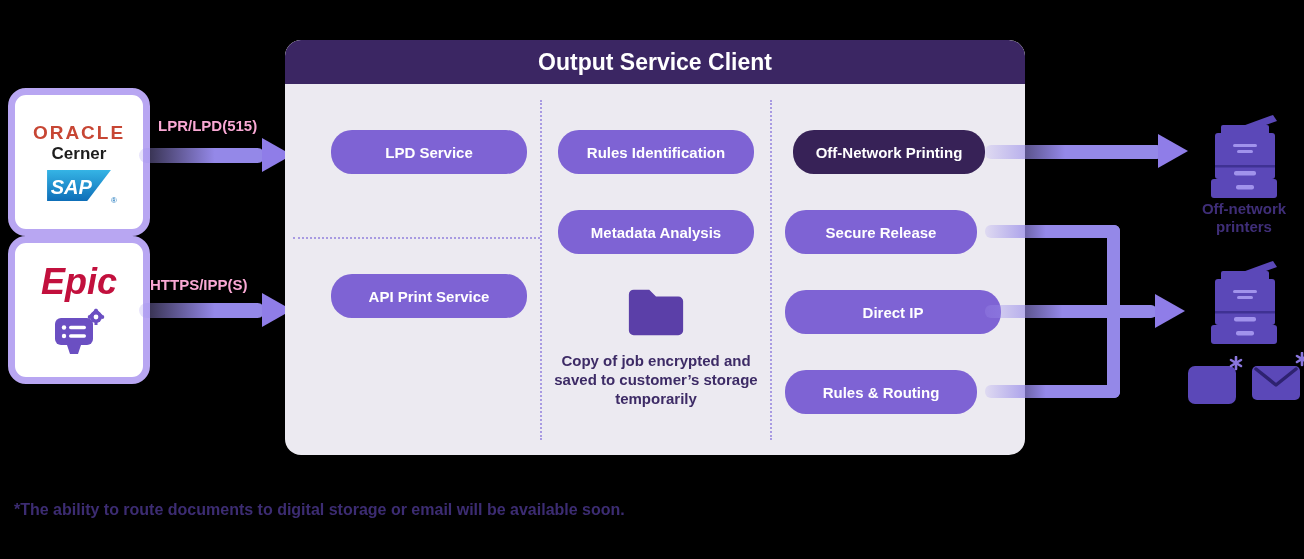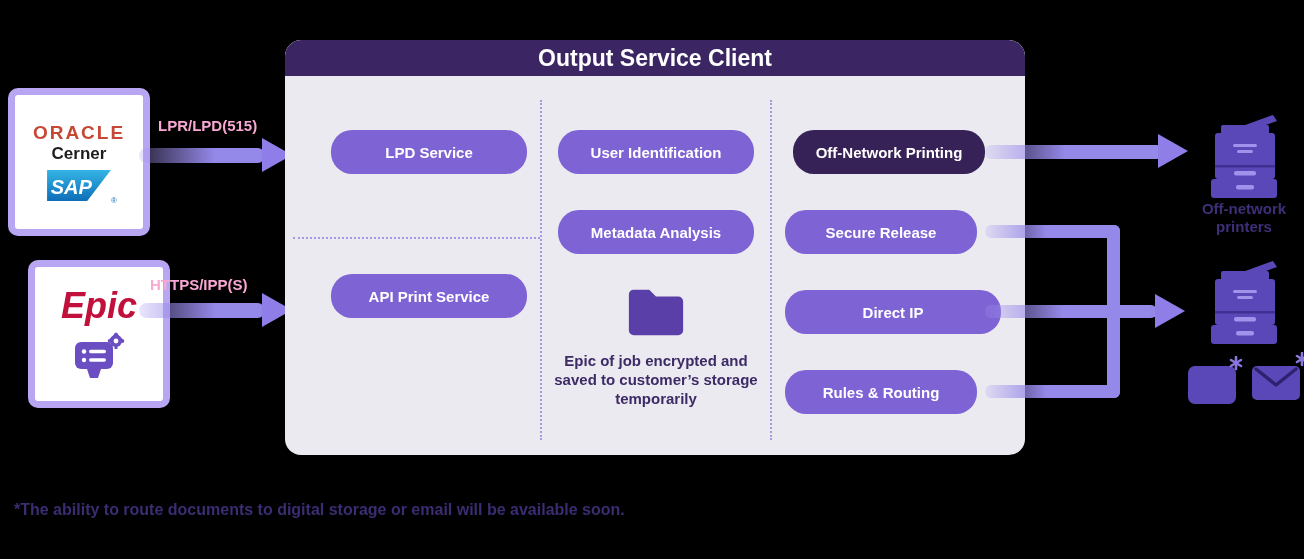--- a/index.html
+++ b/index.html
@@ -1,35 +1,35 @@
 <!DOCTYPE html>
 <html><head>
 <meta charset="utf-8">
 <style>
   html,body{margin:0;padding:0;background:#000;}
   .stage{position:relative;width:1304px;height:559px;background:#000;overflow:hidden;
          font-family:"Liberation Sans",sans-serif;}
   
   .src-box{position:absolute;width:128px;height:134px;background:#fff;border:7px solid #b8a6f2;
-           border-radius:10px;display:flex;flex-direction:column;align-items:center;justify-content:center;}
+           border-radius:18px;display:flex;flex-direction:column;align-items:center;justify-content:center;}
   .oracle{color:#c74634;font-weight:700;font-size:19px;letter-spacing:2px;line-height:1;}
   .cerner{color:#1d1d1d;font-weight:700;font-size:17px;margin-top:3px;line-height:1;}
   .epic{color:#c2103d;font-weight:800;font-style:italic;font-size:36px;line-height:1;margin-bottom:8px;}
   
   .shaft{position:absolute;height:15px;border-radius:8px;
          background:linear-gradient(90deg,rgba(170,155,242,0.25),#9488e8 60%);}
   .head{position:absolute;width:0;height:0;border-top:17px solid transparent;
         border-bottom:17px solid transparent;border-left:30px solid #8f7de8;}
   .proto-label{position:absolute;font-size:15px;font-weight:700;color:#f9a8d4;white-space:nowrap;}
   .conn{position:absolute;background:#9488e8;border-radius:6px;}
   .conn-fade{background:linear-gradient(90deg,rgba(170,155,242,0.2),#9488e8 45%);}
   
   .panel{position:absolute;left:285px;top:40px;width:740px;height:415px;background:#eceaf1;
          border-radius:16px;overflow:hidden;}
-  .panel-header{height:36px;background:#3b2663;display:flex;align-items:center;justify-content:center;
+  .panel-header{height:44px;background:#3b2663;display:flex;align-items:center;justify-content:center;
                 border-radius:16px 16px 0 0;}
   .panel-title{color:#fff;font-size:23px;font-weight:700;}
   .vdot{position:absolute;top:60px;height:340px;width:0;border-left:2px dotted #a89ae2;}
   .hdot{position:absolute;height:0;border-top:2px dotted #a89ae2;}
   .svc-btn{position:absolute;width:196px;height:44px;background:#7e63d4;border-radius:21px;
            display:flex;align-items:center;justify-content:center;color:#fff;font-size:15px;font-weight:700;
            text-align:center;}
   .svc-dark{background:#372257;}
   .folder-caption{position:absolute;text-align:center;color:#3d2b66;font-size:15px;font-weight:700;line-height:1.25;}
   
@@ -54,21 +54,21 @@
               <stop offset="1" stop-color="#0e6eb8"></stop>
           </linearGradient>
         </defs>
         <polygon points="0,0 70,0 44,34 0,34" fill="url(#sapg)"></polygon>
         <text x="4" y="26" font-family="Liberation Sans,sans-serif" font-weight="bold" font-style="italic" font-size="22" fill="#ffffff">SAP</text>
       </svg>
       <span style="position:absolute;right:-6px;bottom:-4px;font-size:8px;color:#0e6eb8;">®</span>
     </div>
   </div>
 
-  <div class="src-box" style="left:8px;top:260px;margin-left:20px;">
+  <div class="src-box" style="left:8px;top:236px;">
     <div class="epic">Epic</div>
     <div>
       <svg width="54" height="48" viewBox="0 0 54 48">
         <g fill="#6b4fc2">
           <circle cx="44" cy="9" r="6"></circle>
           <rect x="42.5" y="1" width="3" height="16"></rect>
           <rect x="36" y="7.5" width="16" height="3"></rect>
           <rect x="38" y="3" width="12" height="3" transform="rotate(45 44 9)"></rect>
           <rect x="38" y="3" width="12" height="3" transform="rotate(-45 44 9)"></rect>
         </g>
@@ -96,28 +96,28 @@
       <div class="panel-title">Output Service Client</div>
     </div>
 
     <div class="vdot" style="left:255px;"></div>
     <div class="vdot" style="left:485px;"></div>
     <div class="hdot" style="left:8px;top:197px;width:247px;"></div>
 
     <div class="svc-btn" style="left:46px;top:90px;">LPD Service</div>
     <div class="svc-btn" style="left:46px;top:234px;">API Print Service</div>
 
-    <div class="svc-btn" style="left:273px;top:90px;">User Identification</div>
+    <div class="svc-btn" style="left:273px;top:90px;">Rules Identification</div>
     <div class="svc-btn" style="left:273px;top:170px;">Metadata Analysis</div>
     <div style="position:absolute;left:340px;top:244px;">
       <svg width="62" height="54" viewBox="0 0 64 54">
         <path d="M4 10 a5 5 0 0 1 5 -5 h16 l7 7 h23 a5 5 0 0 1 5 5 v30 a5 5 0 0 1 -5 5 H9 a5 5 0 0 1 -5 -5 Z" fill="#5b3fa8"></path>
       </svg>
     </div>
-    <div class="folder-caption" style="left:268px;top:312px;width:206px;">Epic of job encrypted and saved to customer’s storage temporarily</div>
+    <div class="folder-caption" style="left:268px;top:312px;width:206px;">Copy of job encrypted and saved to customer’s storage temporarily</div>
 
     <div class="svc-btn svc-dark" style="left:500px;top:90px;width:192px;margin-left:8px;">Off-Network Printing</div>
     <div class="svc-btn" style="left:500px;top:170px;width:192px;">Secure Release</div>
     <div class="svc-btn" style="left:500px;top:250px;width:216px;">Direct IP</div>
     <div class="svc-btn" style="left:500px;top:330px;width:192px;">Rules &amp; Routing</div>
   </div>
 
   <div class="conn conn-fade" style="left:985px;top:145px;width:178px;height:14px;"></div>
   <div class="head" style="left:1158px;top:134px;"></div>
 

